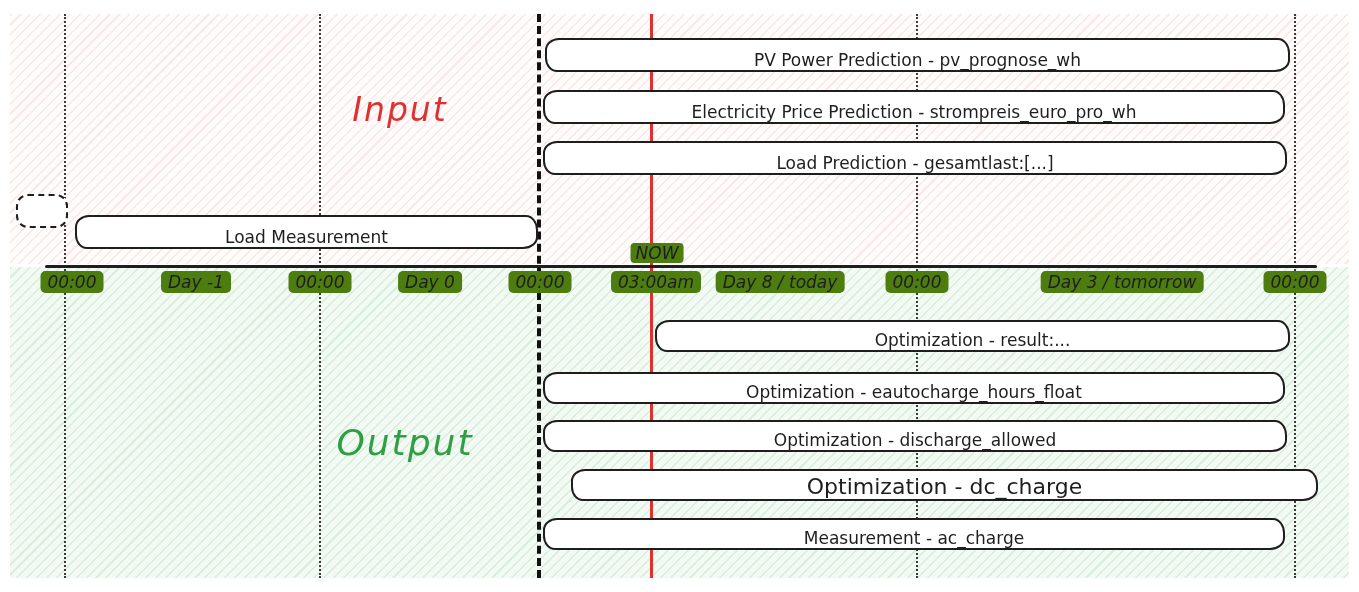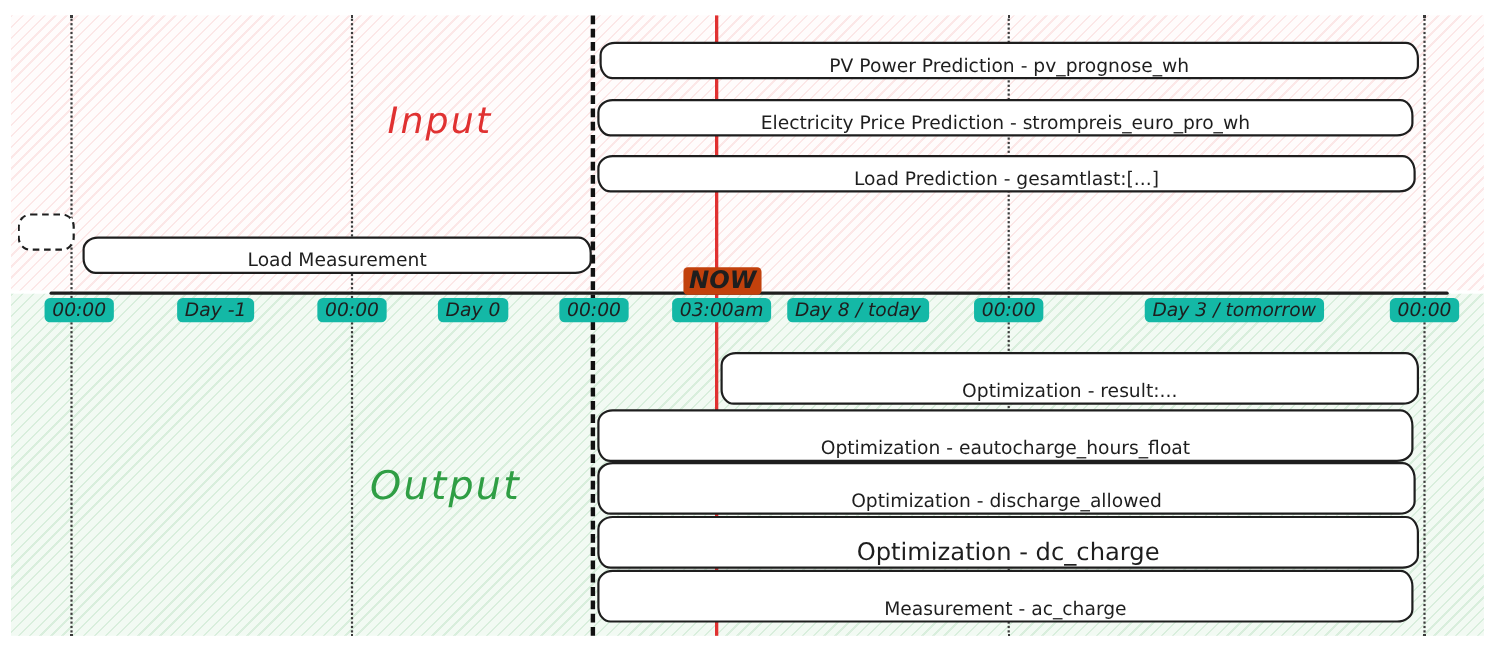--- a/index.html
+++ b/index.html
@@ -33,38 +33,38 @@
   .vline.dashed-strong{border-left:4px dashed #111111;}
   .vline.now{border-left:3px solid #e03131;}
   .big-label{
     position:absolute;transform:translateX(-50%);
     font-weight:normal;font-style:italic;letter-spacing:2px;
   }
   .input-label{top:90px;left:400px;font-size:33px;color:#e03131;}
   .output-label{top:422px;left:405px;font-size:36px;color:#2f9e44;}
   .now-label{
     position:absolute;top:243px;left:657px;transform:translateX(-50%);
-    font-size:22px;font-style:italic;font-weight:bold;
-    background:#c2410c;padding:0 5px;border-radius:4px;white-space:nowrap;
+    font-size:17px;font-style:italic;font-weight:normal;
+    background:#4d7c0f;padding:0 5px;border-radius:4px;white-space:nowrap;
   }
   .tick{
     position:absolute;top:271px;transform:translateX(-50%);
     font-size:17px;font-style:italic;font-weight:500;
-    background:#14b8a6;padding:1px 7px;border-radius:5px;white-space:nowrap;
+    background:#4d7c0f;padding:1px 7px;border-radius:5px;white-space:nowrap;
   }
   .bar{
     position:absolute;height:34px;
     background:#ffffff;
     border:2.5px solid #1e1e1e;
     border-radius:14px 12px 15px 12px / 12px 15px 12px 14px;
     display:flex;align-items:flex-end;justify-content:center;
     font-size:17px;white-space:nowrap;
     box-sizing:border-box;
   }
-  .bar.out{height:48px;}
+  .bar.out{height:32px;}
   .bar.big-text{font-size:22px;}
   .bar-stub{
     position:absolute;height:34px;width:52px;
     background:#ffffff;
     border:2.5px dashed #1e1e1e;
     border-radius:12px;
     box-sizing:border-box;
   }
 </style>
 </head>
@@ -116,20 +116,20 @@
 
   <div class="bar out" style="left:655px;top:320px;width:635px;">
     <span>Optimization - result:...</span>
   </div>
   <div class="bar out" style="left:543px;top:372px;width:742px;">
     <span>Optimization - eautocharge_hours_float</span>
   </div>
   <div class="bar out" style="left:543px;top:420px;width:744px;">
     <span>Optimization - discharge_allowed</span>
   </div>
-  <div class="bar out big-text" style="left:543px;top:469px;width:747px;">
+  <div class="bar out big-text" style="left:571px;top:469px;width:747px;">
     <span>Optimization - dc_charge</span>
   </div>
   <div class="bar out" style="left:543px;top:518px;width:742px;">
     <span>Measurement - ac_charge</span>
   </div>
 
 </div>
 
 </body></html>

